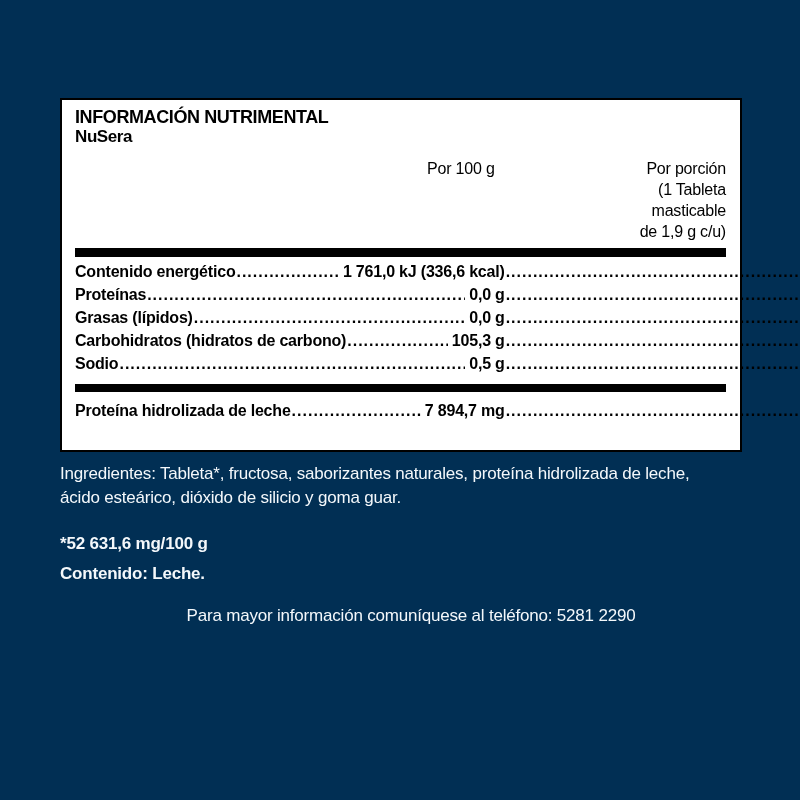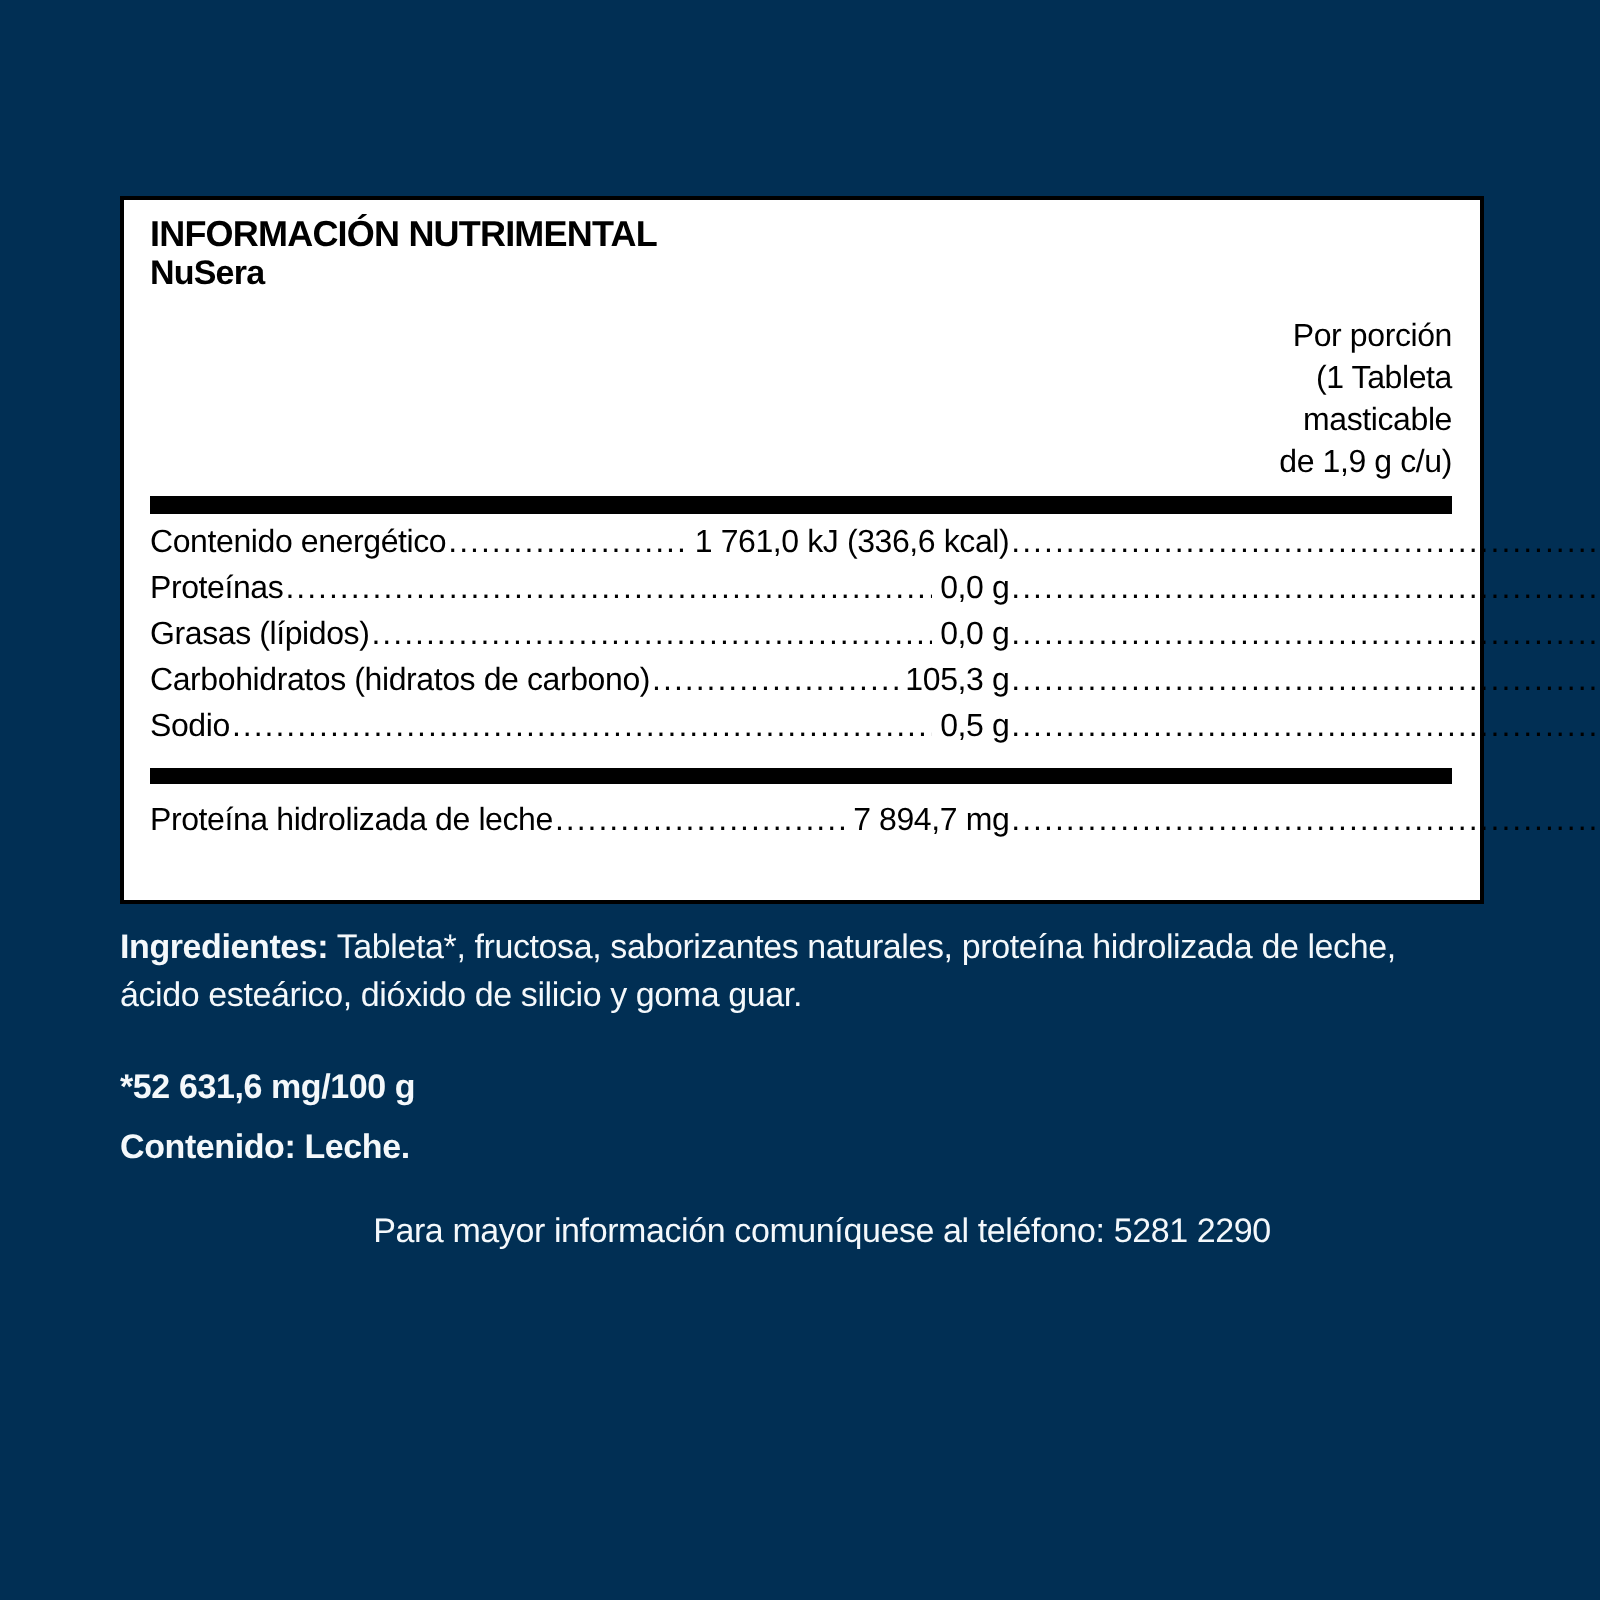--- a/index.html
+++ b/index.html
@@ -39,41 +39,41 @@
   }
   .col-a{width:66%;}
   .col-b{flex:1;}
   .hdr-row .col-a{text-align:right;padding-right:10px;}
   .hdr-row .col-b{text-align:right;white-space:pre-line;}
 
   .bar{height:9px;background:var(--ink);margin-top:6px;}
   .bar.lower{height:8px;margin-top:9px;}
 
   .rows{margin-top:3px;font-size:16px;}
-  .row{display:flex;align-items:flex-end;line-height:23px;}
+  .row{display:flex;align-items:flex-end;line-height:23px;font-weight:bold;}
   .row .col-a{display:flex;align-items:baseline;}
   .row .col-b{display:flex;align-items:baseline;}
   .nutrient-label{white-space:nowrap;}
   .leader{
     flex:1;min-width:0;overflow:hidden;white-space:nowrap;
     letter-spacing:1px;color:var(--ink);margin:0 1px;
   }
   .value{white-space:nowrap;margin-left:3px;}
 
   .extra{margin-top:7px;}
 
   
   .footer{
     position:absolute;left:60px;top:462px;width:702px;
     color:var(--light);
   }
   .ingredients{
     font-size:17px;line-height:24px;letter-spacing:-0.2px;
   }
-  .ingredients .lbl{font-weight:bold;}
+  .ingredients .lbl{font-weight:normal;}
   .ingredients .txt{white-space:pre-line;}
   .note{
     font-size:17px;line-height:20px;font-weight:bold;
     margin-top:24px;letter-spacing:-0.2px;
   }
   .contains{
     font-size:17px;line-height:20px;font-weight:bold;
     margin-top:10px;letter-spacing:-0.2px;
   }
   .phone{
@@ -83,20 +83,21 @@
 </head>
 <body>
 
 <div class="canvas">
 
   <section class="panel">
     <h1 class="panel-title">INFORMACIÓN NUTRIMENTAL</h1>
     <h2 class="product-name">NuSera</h2>
 
     <div class="hdr-row">
+      <div class="col-a">Por 100 g</div>
       <div class="col-b">Por porción
 (1 Tableta
 masticable
 de 1,9 g c/u)</div>
     </div>
 
     <div class="bar"></div>
 
     <div class="rows">
       <div class="row">

